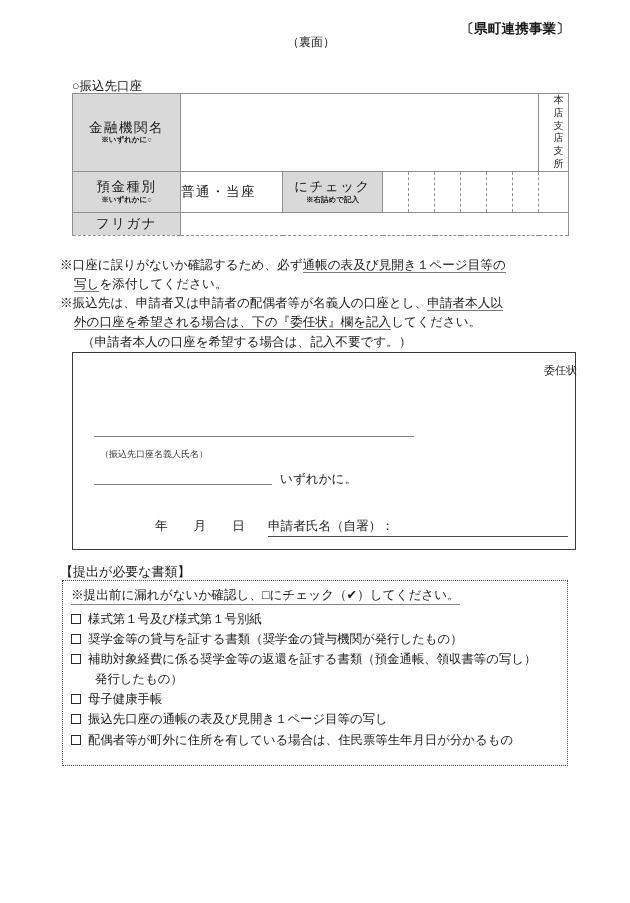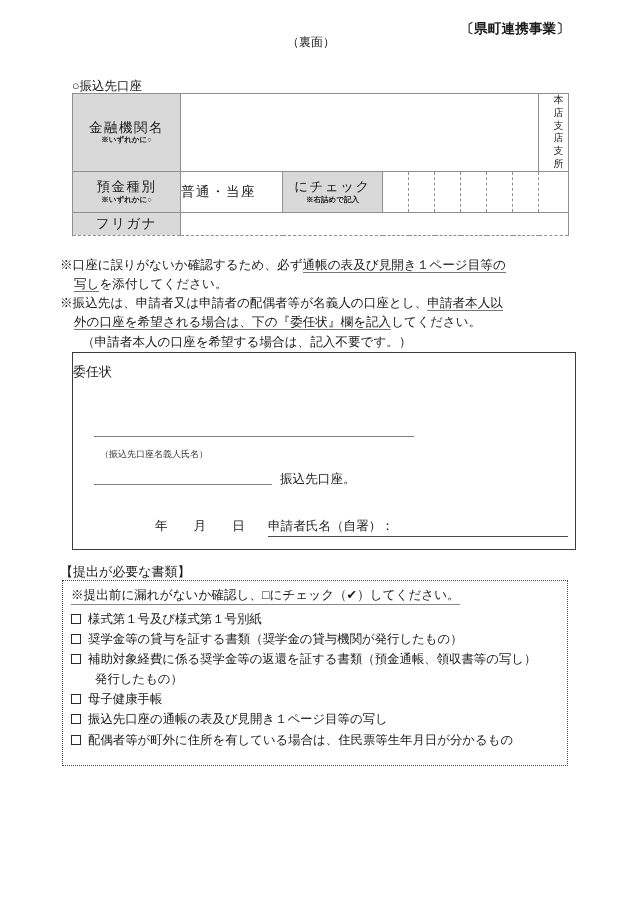--- a/index.html
+++ b/index.html
@@ -131,22 +131,22 @@
     width: 504px;
     height: 198px;
     border: 1.2px solid #3a3a3a;
     background: #ffffff;
     box-sizing: border-box;
   }
   .proxy-title {
     position: absolute;
     left: 0; top: 10px;
     width: 504px;
-    text-align: left;
-    font-size: 13px;
+    text-align: right;
+    font-size: 11px;
   }
   .proxy-body {
     position: absolute;
     left: 20px;
     top: 27px;
     width: 466px;
     font-size: 12.6px;
     line-height: 1.5;
   }
   .proxy-body .l1 { text-indent: 14px; }
@@ -326,21 +326,21 @@
     <p class="ind"><span class="u">外の口座を希望される場合は、下の『委任状』欄を記入</span><span>してください。</span></p>
     <p class="ind2">（申請者本人の口座を希望する場合は、記入不要です。）</p>
   </div>
 
   <div class="proxy-box">
     <div class="proxy-title">委任状</div>
   </div>
   <div class="rule-long"></div>
   <div class="cap2">（振込先口座名義人氏名）</div>
   <div class="rule-short"></div>
-  <div class="entrust-txt">振込先口座。</div>
+  <div class="entrust-txt">いずれかに。</div>
   <div class="date-row"><span>年</span><span class="sp"></span><span>月</span><span class="sp"></span><span>日</span></div>
   <div class="sign-line">申請者氏名（自署）：</div>
 
   <div class="sec-label" id="docs-label">【提出が必要な書類】</div>
 
   <div class="check-box">
     <div class="check-intro">※提出前に漏れがないか確認し、□にチェック（✔）してください。</div>
     <div class="check-list">
 
       <div class="check-item">

